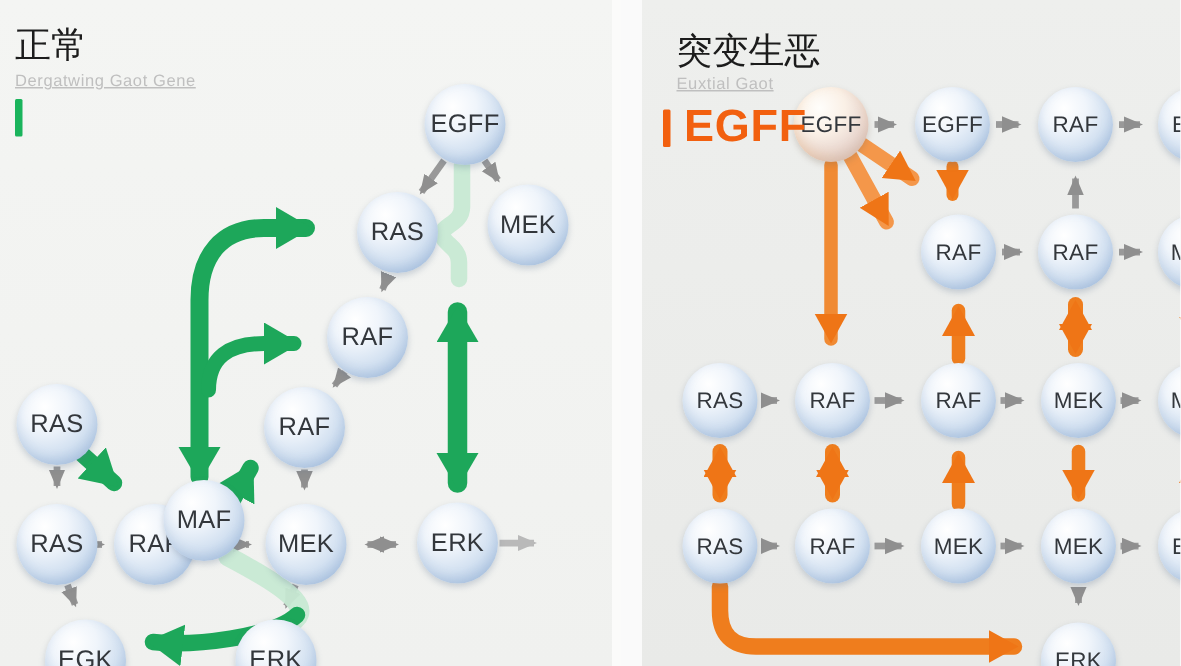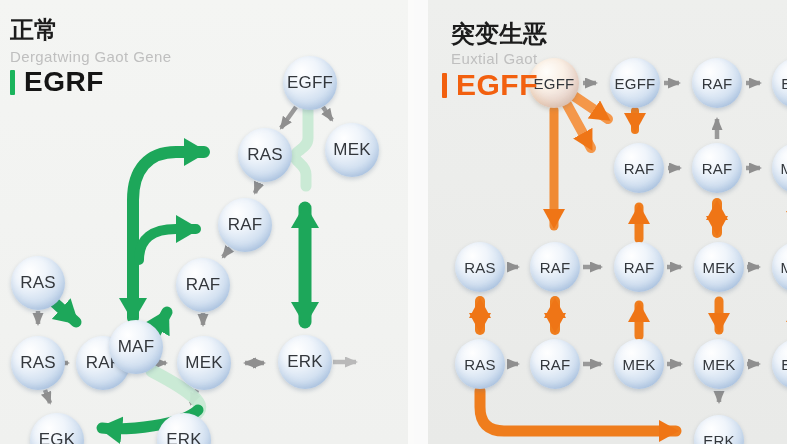--- a/index.html
+++ b/index.html
@@ -11,42 +11,41 @@
   .divider{position:absolute;left:408px;top:0;width:6px;height:444px;background:#fbfbfa;}
   svg.arrows{position:absolute;left:0;top:0;pointer-events:none;}
   .node{position:absolute;border-radius:50%;display:flex;align-items:center;justify-content:center;
         color:#33373c;z-index:3;
         background:radial-gradient(circle at 35% 28%, #ffffff 0%, #f0f5fb 30%, #d3e1f1 60%, #b4cae5 82%, #a2bcdc 100%);
         box-shadow:0 2px 4px rgba(90,110,140,.28), inset 0 -3px 7px rgba(120,150,190,.22);}
   .node-l{width:54px;height:54px;font-size:17px;letter-spacing:.2px;}
   .node-r{width:50px;height:50px;font-size:15px;letter-spacing:.2px;}
   .node-warm{background:radial-gradient(circle at 35% 28%, #fffefb 0%, #faf0e6 35%, #ead9d2 62%, #cfc2c8 85%, #bfb4bd 100%);
         box-shadow:0 2px 4px rgba(130,110,90,.28), inset 0 -4px 8px rgba(226,160,95,.28);}
-  .hdr-title{position:absolute;font-size:24px;font-weight:700;color:#1c1c1c;z-index:5;}
-  .hdr-sub{position:absolute;font-size:15px;color:#bfbfbf;letter-spacing:.4px;z-index:5;}
+  .hdr-title{position:absolute;font-size:24px;font-weight:400;color:#1c1c1c;z-index:5;}
+  .hdr-sub{position:absolute;font-size:11px;color:#bfbfbf;letter-spacing:.4px;z-index:5;text-decoration:underline;}
   .gene-row{position:absolute;display:flex;align-items:center;gap:9px;z-index:5;}
   .accent-bar{width:5px;height:25px;border-radius:1px;}
   .gene-text{font-size:28px;font-weight:700;letter-spacing:.5px;}
   .bar-green{background:#1ab45c;}
   .bar-orange{background:#f2600f;}
   .gene-green{color:#151515;}
   .gene-orange{color:#f2600f;}
 </style>
 </head>
 <body>
 
 <div class="stage">
 
   <div class="panel panel-left">
 
     <div class="hdr-title" style="left:10px;top:14px">正常</div>
     <div class="hdr-sub" style="left:10px;top:48px">Dergatwing Gaot Gene</div>
     <div class="gene-row" style="left:10px;top:66px">
       <div class="accent-bar bar-green"></div>
-      <div class="gene-text gene-green">EGRF</div>
     </div>
 
     <svg class="arrows" width="408" height="444" viewBox="0 0 408 444">
       <defs>
         <marker id="hGray" orient="auto-start-reverse" markerUnits="userSpaceOnUse" markerWidth="15" markerHeight="13" refX="11" refY="5.5">
           <path d="M0,0 L13,5.5 L0,11 Z" fill="#8f8f8f"></path>
         </marker>
         <marker id="hGrayL" orient="auto" markerUnits="userSpaceOnUse" markerWidth="15" markerHeight="13" refX="11" refY="5.5">
           <path d="M0,0 L13,5.5 L0,11 Z" fill="#b9b9b9"></path>
         </marker>

